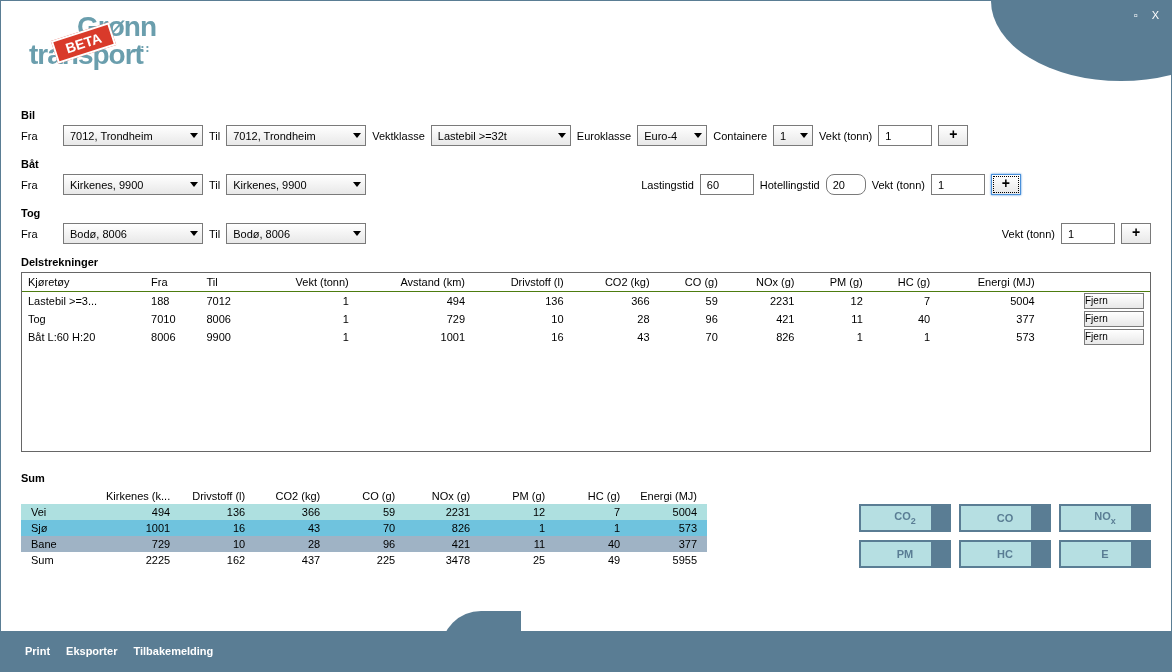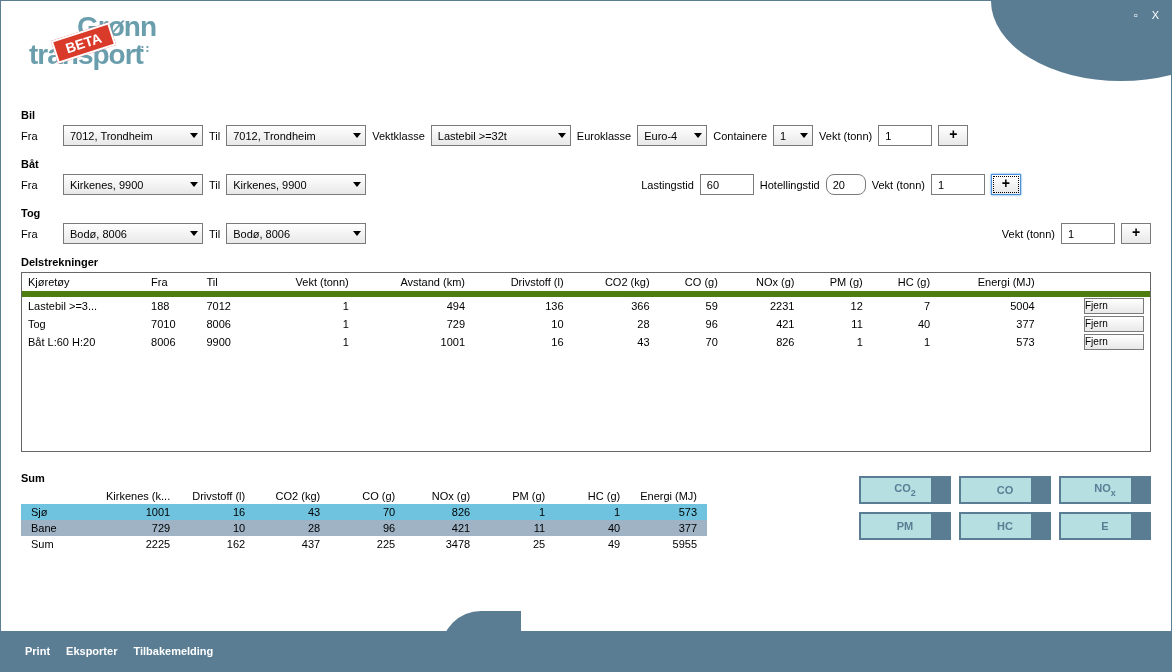--- a/index.html
+++ b/index.html
@@ -23,37 +23,37 @@
 .w70 { width: 70px; }
 .w40 { width: 40px; }
 .text-input { border: 1px solid #7a7a7a; height: 21px; padding: 0 6px; background: #fff; }
 .w54 { width: 54px; }
 .plus-btn { width: 30px; height: 21px; border: 1px solid #7a7a7a; background: linear-gradient(#fff,#e8e8e8); font-size: 14px; font-weight: bold; text-align: center; line-height: 17px; cursor: default; }
 .plus-btn.focus { outline: 1px dotted #000; outline-offset: -3px; border-color: #4a90d9; box-shadow: 0 0 2px #4a90d9; }
 .delstrekninger { margin-top: 12px; }
 .del-label { font-weight: bold; margin-bottom: 4px; display: block; }
 .del-table { border: 1px solid #666; height: 180px; background: #fff; }
 .del-table table { width: 100%; border-collapse: collapse; }
-.del-table th { text-align: left; padding: 3px 6px; font-weight: normal; border-bottom: 6px solid #4d7c0f; background: #fff; }
+.del-table th { text-align: left; padding: 3px 6px; font-weight: normal; border-bottom: 1px solid #4d7c0f; background: #fff; }
 .del-table th.num, .del-table td.num { text-align: right; }
 .del-table td { padding: 1px 6px; }
 .fjern-btn { width: 60px; height: 16px; border: 1px solid #7a7a7a; background: linear-gradient(#fff,#e8e8e8); font-size: 10px; text-align: left; cursor: default; display: inline-block; line-height: 14px; }
 .sum-section { margin-top: 20px; display: flex; justify-content: space-between; align-items: flex-start; gap: 40px; }
 .sum-table { }
 .sum-label { font-weight: bold; margin-bottom: 4px; display: block; }
 .sum-table table { border-collapse: collapse; }
 .sum-table th { text-align: right; padding: 2px 10px; font-weight: normal; min-width: 75px; }
 .sum-table th:first-child { text-align: left; }
 .sum-table td { text-align: right; padding: 2px 10px; }
 .sum-table td:first-child { text-align: left; }
 .sum-table tr.vei { background: #aee0e0; }
 .sum-table tr.sjo { background: #6fc3de; }
 .sum-table tr.bane { background: #9fb3c5; }
 .sum-table tr.total td { font-weight: normal; }
-.emission-btns { margin-top: 4px; display: grid; grid-template-columns: repeat(3,92px); grid-template-rows: repeat(2,28px); gap: 8px; }
+.emission-btns { margin-top: 32px; display: grid; grid-template-columns: repeat(3,92px); grid-template-rows: repeat(2,28px); gap: 8px; }
 .em-btn { border: 2px solid #5a7d94; background: #b6dfe2; display: flex; align-items: center; justify-content: center; font-weight: bold; color: #5a7d94; position: relative; cursor: default; }
 .em-btn .fill { position: absolute; right: 0; top: 0; bottom: 0; background: #5a7d94; }
 .em-btn span { position: relative; z-index: 1; }
 .em-sub { font-size: 9px; vertical-align: sub; }
 .footer-bar { position: absolute; bottom: 0; left: 0; right: 0; height: 40px; background: #5a7d94; color: #fff; display: flex; align-items: center; padding-left: 24px; gap: 16px; font-weight: bold; }
 .footer-notch { position: absolute; bottom: 20px; left: 440px; width: 80px; height: 40px; background: #5a7d94; border-top-left-radius: 40px; border-top-right-radius: 0; }
 .footer-bar span { cursor: default; }
 </style>
 </head>
 <body>
@@ -221,20 +221,31 @@
               <th>Drivstoff (l)</th>
               <th>CO2 (kg)</th>
               <th>CO (g)</th>
               <th>NOx (g)</th>
               <th>PM (g)</th>
               <th>HC (g)</th>
               <th>Energi (MJ)</th>
             </tr>
           </thead>
         <tbody id="sum-body">
+            <tr class="vei">
+              <td>Vei</td>
+              <td>494</td>
+              <td>136</td>
+              <td>366</td>
+              <td>59</td>
+              <td>2231</td>
+              <td>12</td>
+              <td>7</td>
+              <td>5004</td>
+            </tr>
             <tr class="sjo">
               <td>Sjø</td>
               <td>1001</td>
               <td>16</td>
               <td>43</td>
               <td>70</td>
               <td>826</td>
               <td>1</td>
               <td>1</td>
               <td>573</td>

